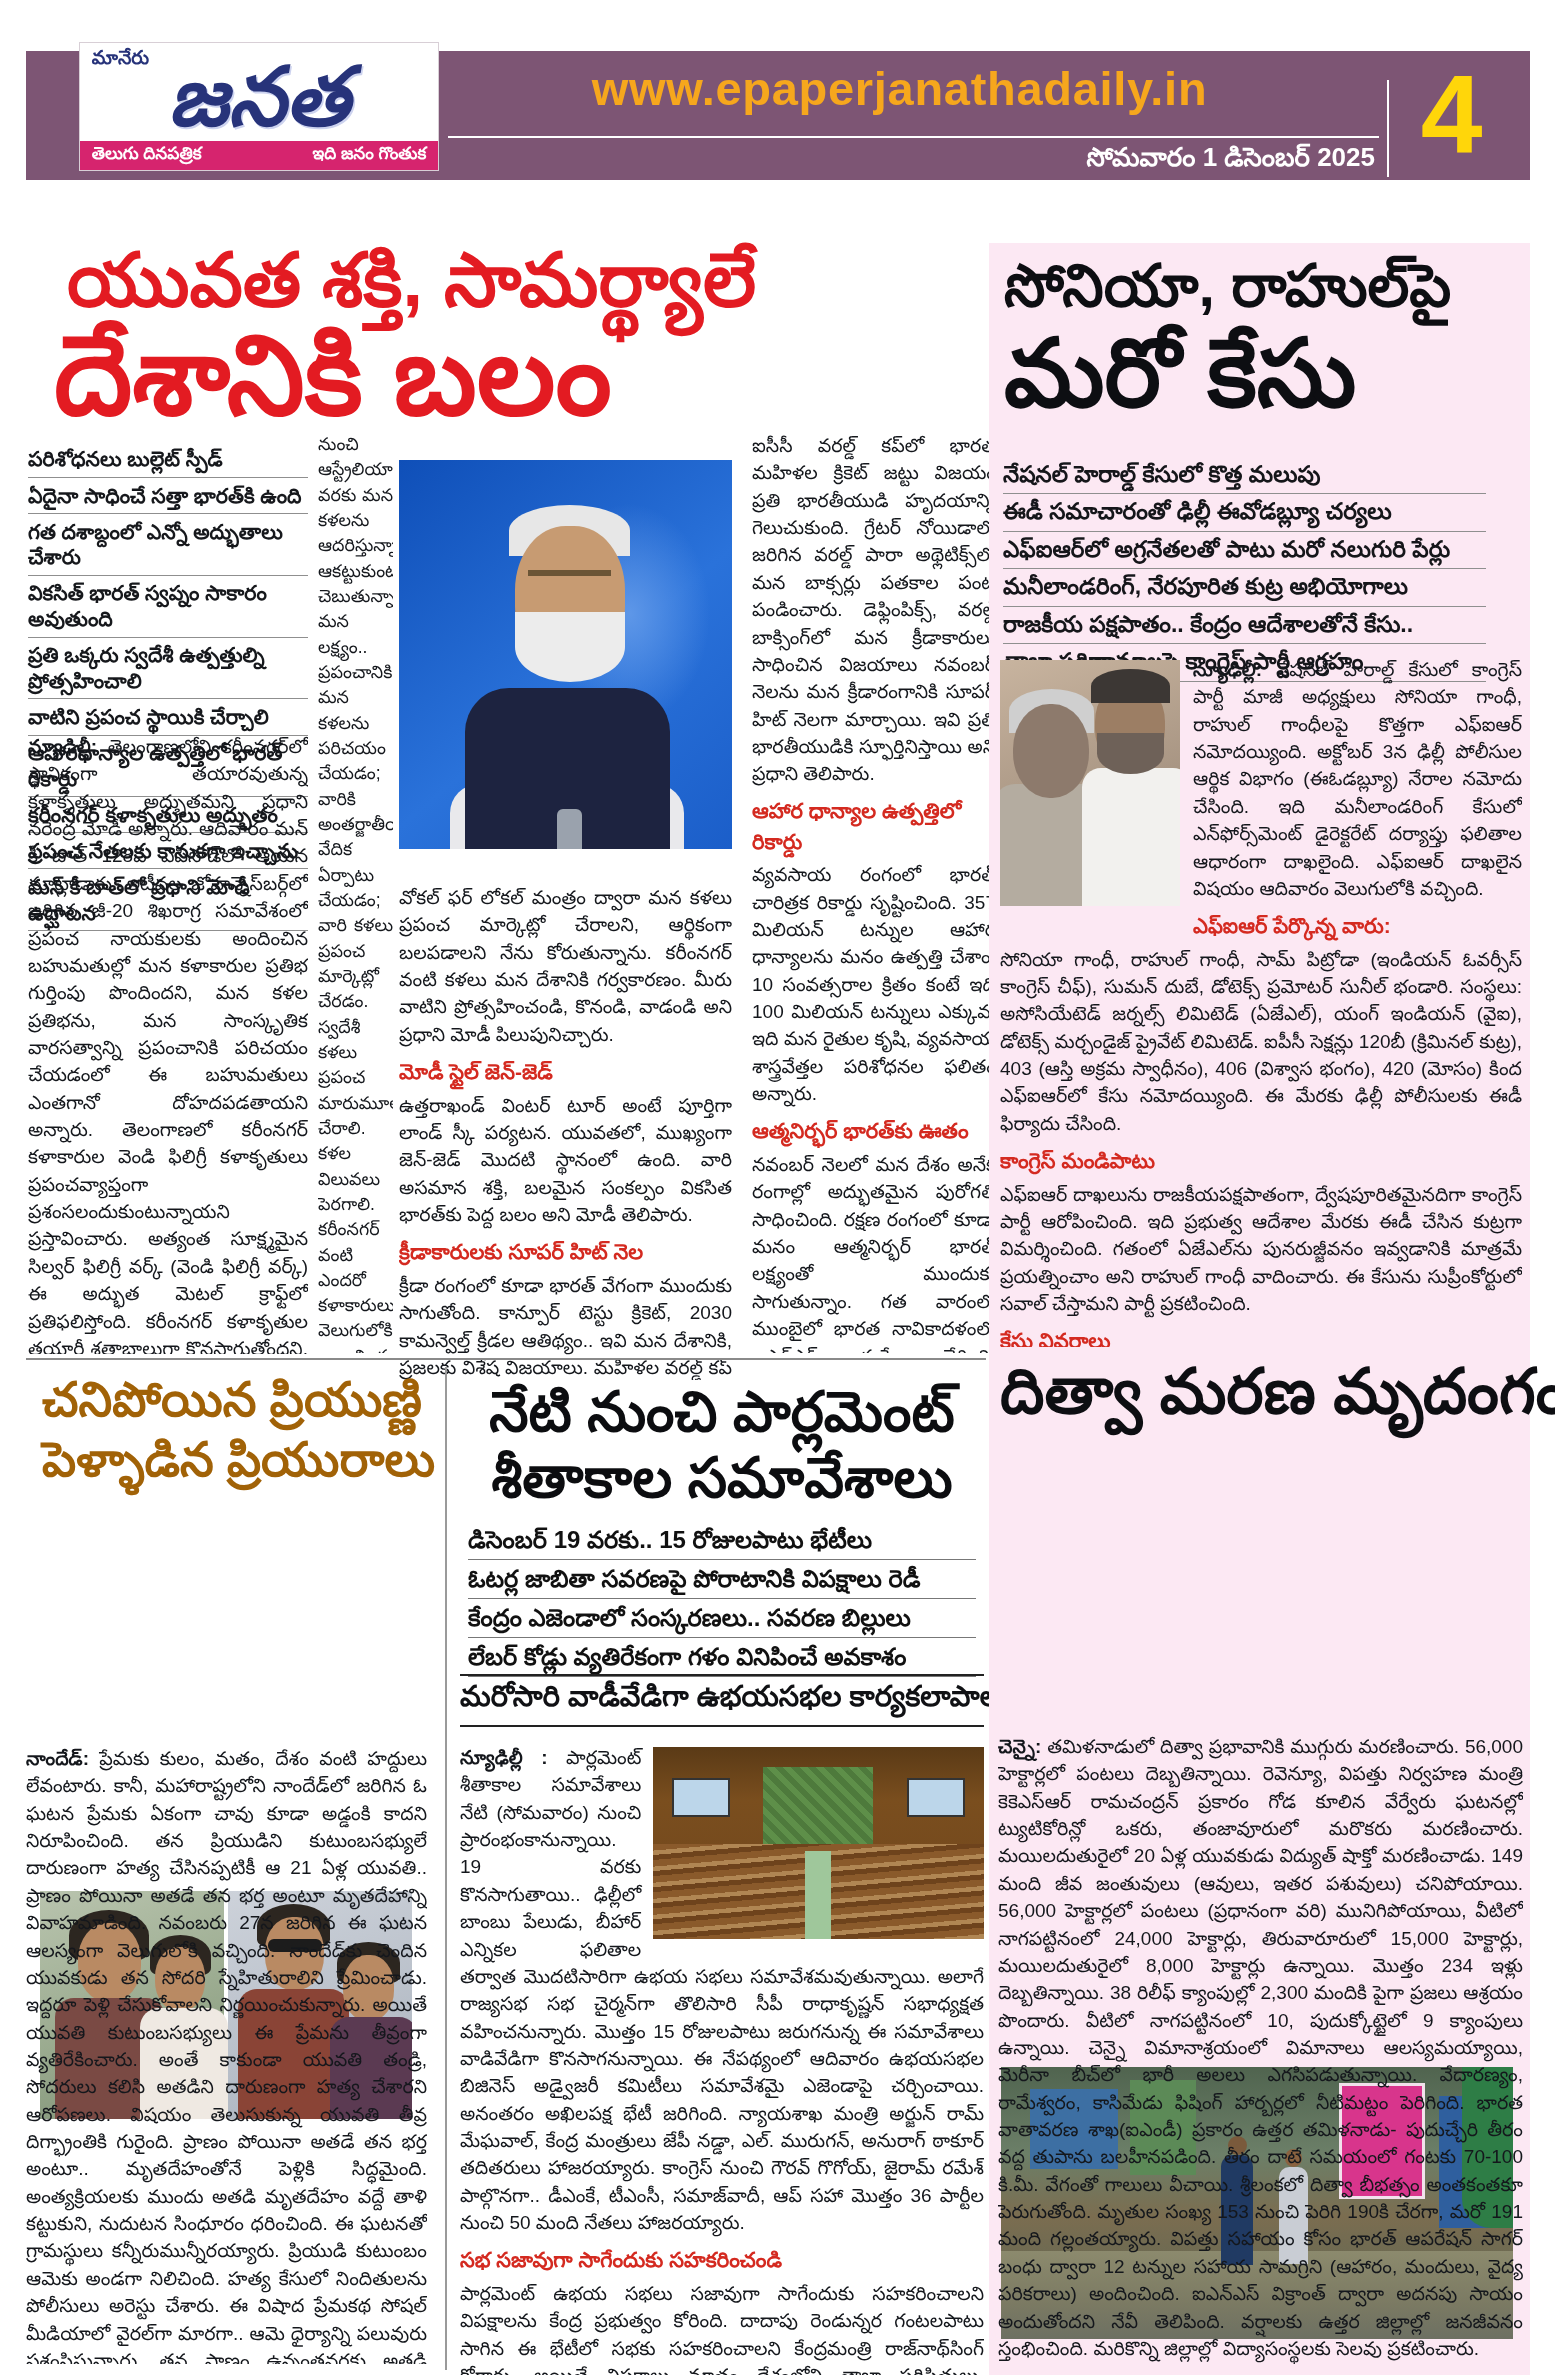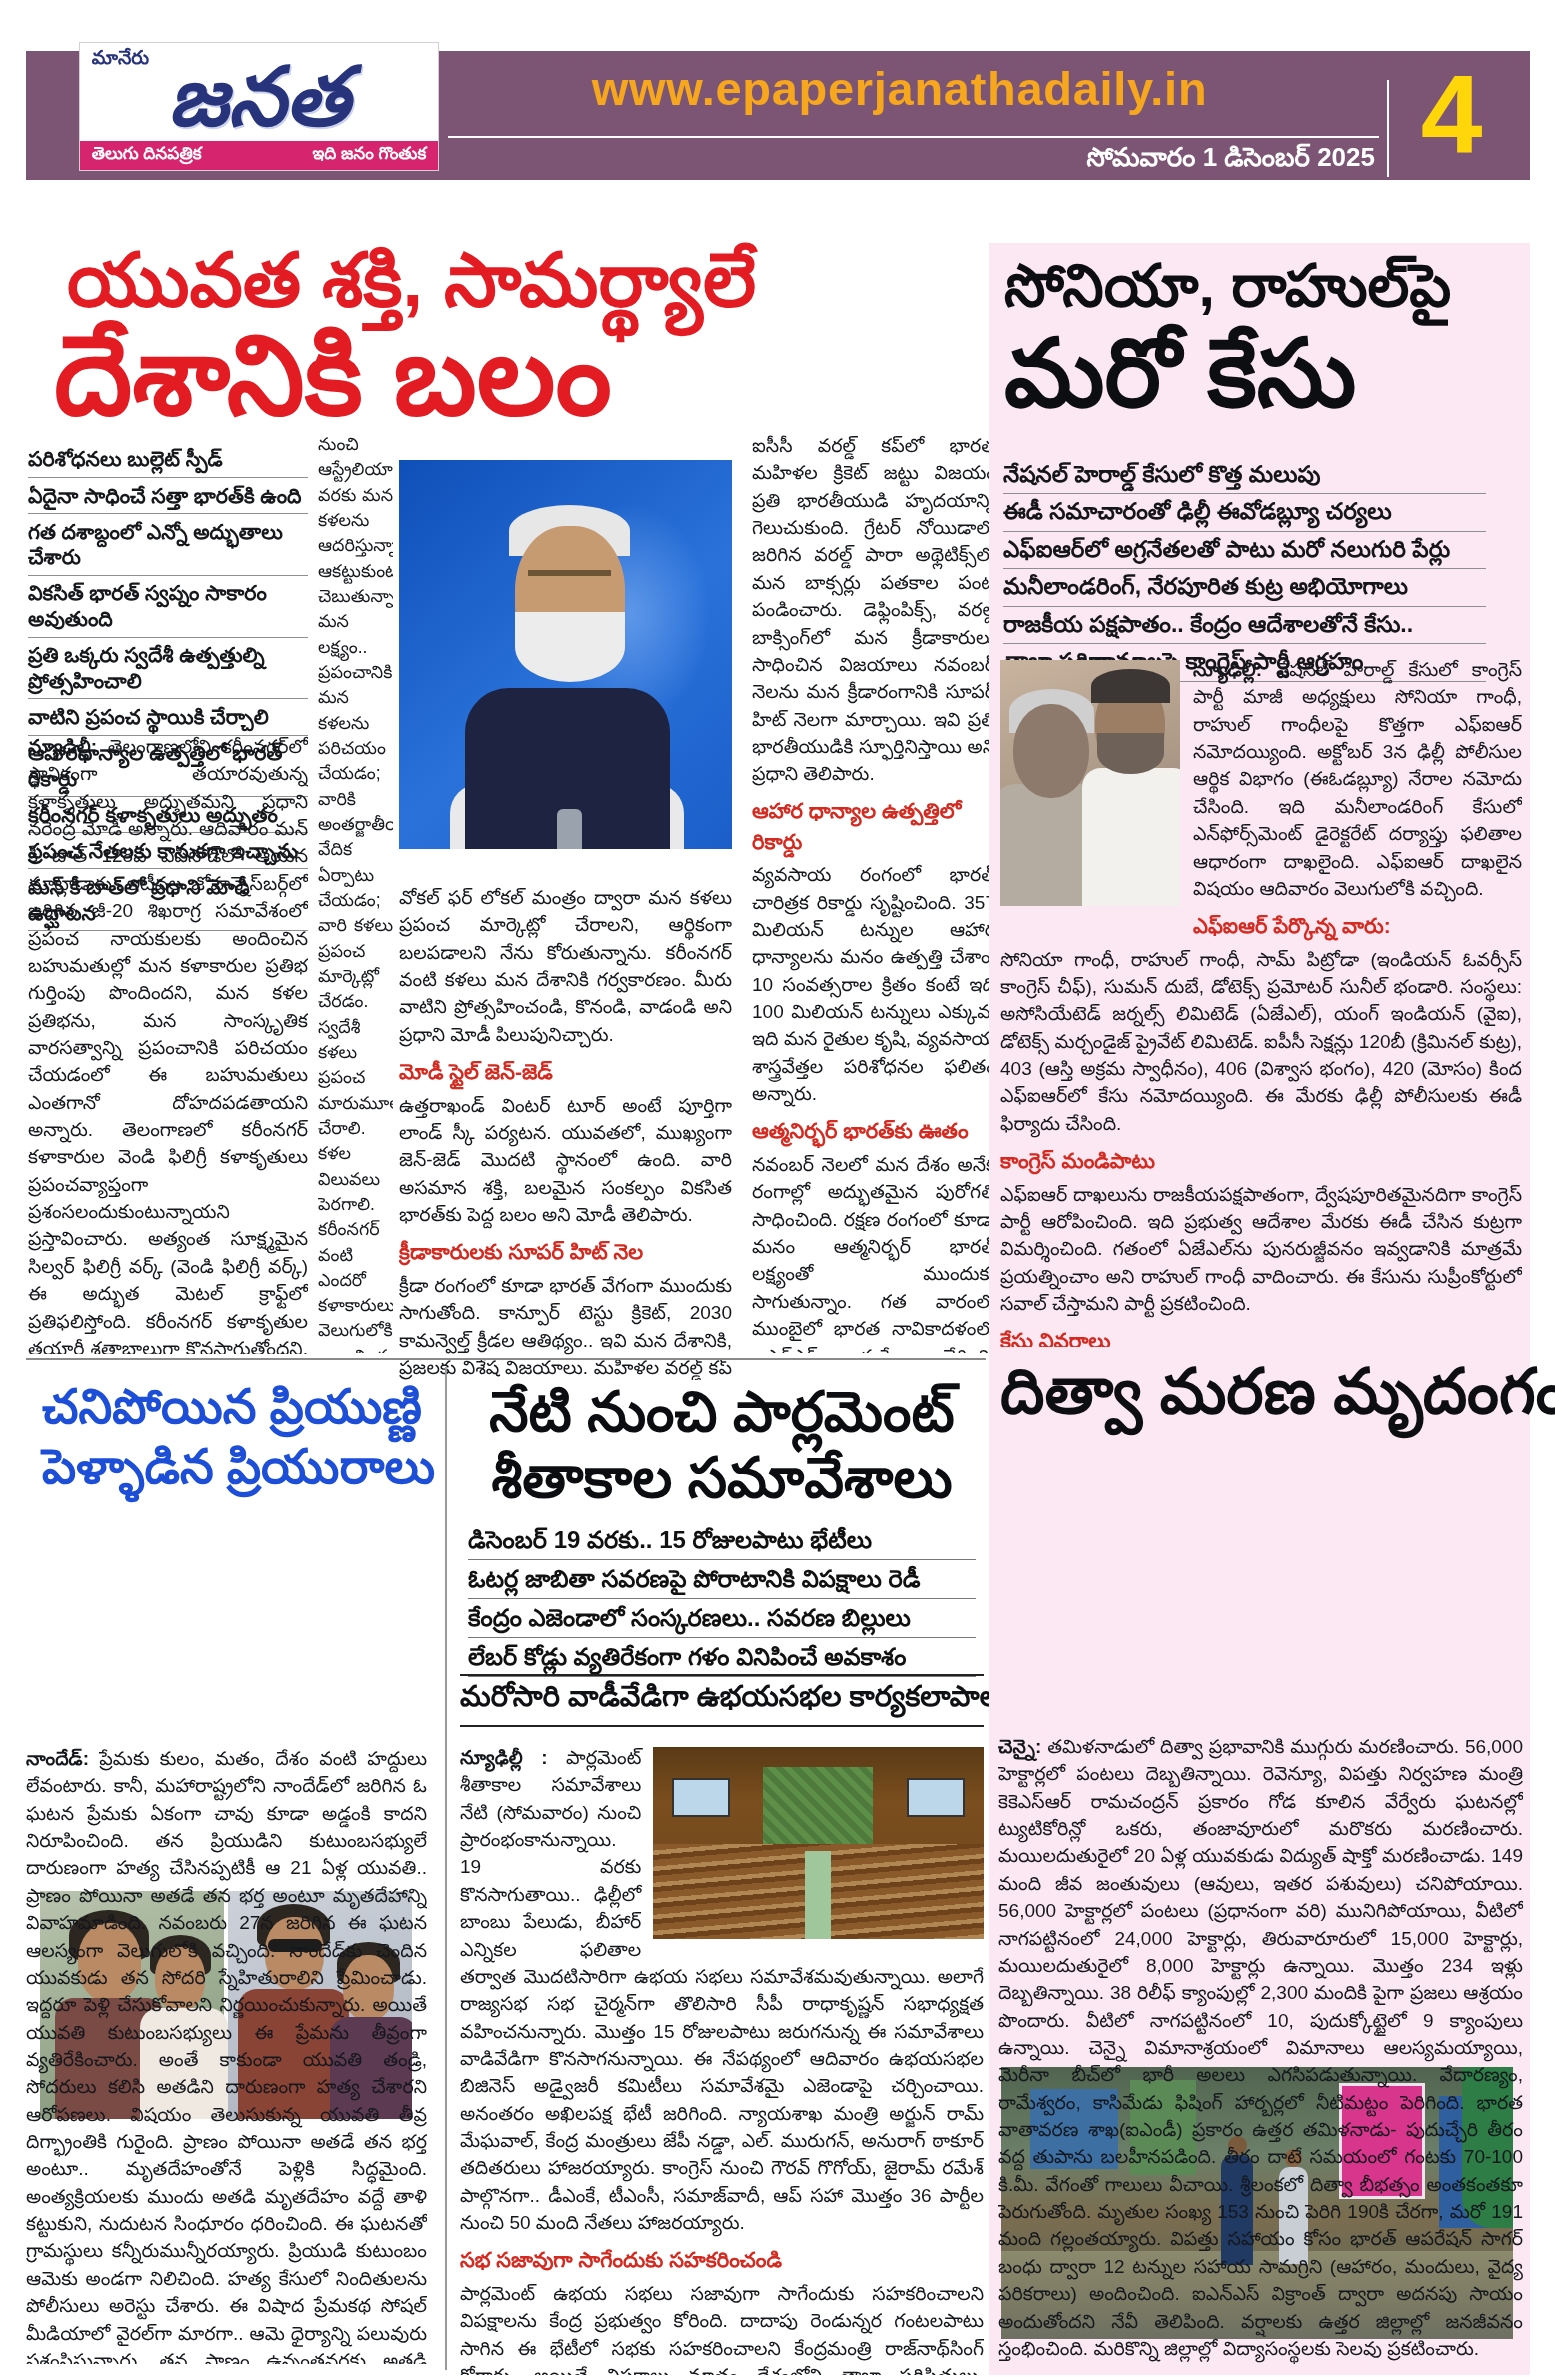--- a/index.html
+++ b/index.html
@@ -66,21 +66,21 @@
   .f-man1:before{content:"";position:absolute;left:7.3px;top:-19px;width:19px;height:19px;border-radius:50%;background:#7a5a3c;}
   .f-man2{position:absolute;left:278px;top:100px;width:29px;height:97px;background:#c9cdd4;border-radius:10.2px 10.2px 0 0;}
   .f-man2:before{content:"";position:absolute;left:5.9px;top:-17.6px;width:17.6px;height:17.6px;border-radius:50%;background:#8a6240;}
   #couple-photo{left:40px;top:1502px;width:372px;height:228px;}
   .c-left{position:absolute;left:0;top:0;width:184px;height:228px;background:linear-gradient(160deg,#b9c4ae 0%,#97a88c 60%,#7d8f74 100%);}
   .c-right{position:absolute;right:0;top:0;width:184px;height:228px;background:linear-gradient(160deg,#cdd2da 0%,#aab2bd 100%);}
   .c-head{border-radius:46%;position:absolute;background:#b98a63;}
   .c-hair{position:absolute;background:#2c2620;border-radius:50% 50% 20% 20%;}
   .c-body{position:absolute;border-radius:19px 19px 0 0;}
   
-  #bl-h{left:42px;top:1370px;width:395px;color:#1d4ed8;font-weight:800;font-size:48px;line-height:1.25;margin-top:7px;}
+  #bl-h{left:42px;top:1370px;width:395px;color:#a16207;font-weight:800;font-size:48px;line-height:1.25;}
   #bl-body{left:26px;top:1745px;width:401px;height:619px;overflow:hidden;}
   #v-rule1{left:445px;top:1367px;width:1.5px;height:1003px;background:#9a9a9a;}
   
   #mid-h{left:460px;top:1379px;width:524px;text-align:center;color:#0c0d10;font-weight:800;font-size:56px;line-height:1.18;}
   #mid-bullets{left:468px;top:1521px;width:508px;}
   #mid-bullets .li{font-size:24px;font-weight:bold;color:#111;padding:3.7px 0 4.4px 0;border-bottom:1.5px solid #777;line-height:1.25;}
   #mid-sub{left:460px;top:1674px;width:524px;font-size:29px;font-weight:800;color:#101114;padding:4.4px 0;border-top:2.2px solid #222;border-bottom:2.2px solid #222;text-align:center;white-space:nowrap;}
   #mid-body{left:460px;top:1744px;width:524px;height:631px;overflow:hidden;}
   
   #pink{left:989px;top:243px;width:541px;height:2132px;background:#fce8f3;}

